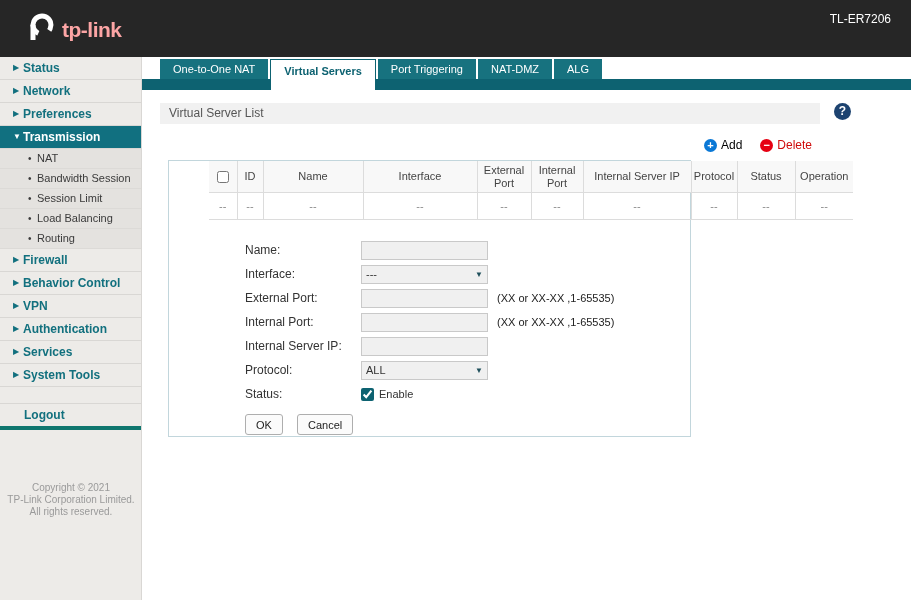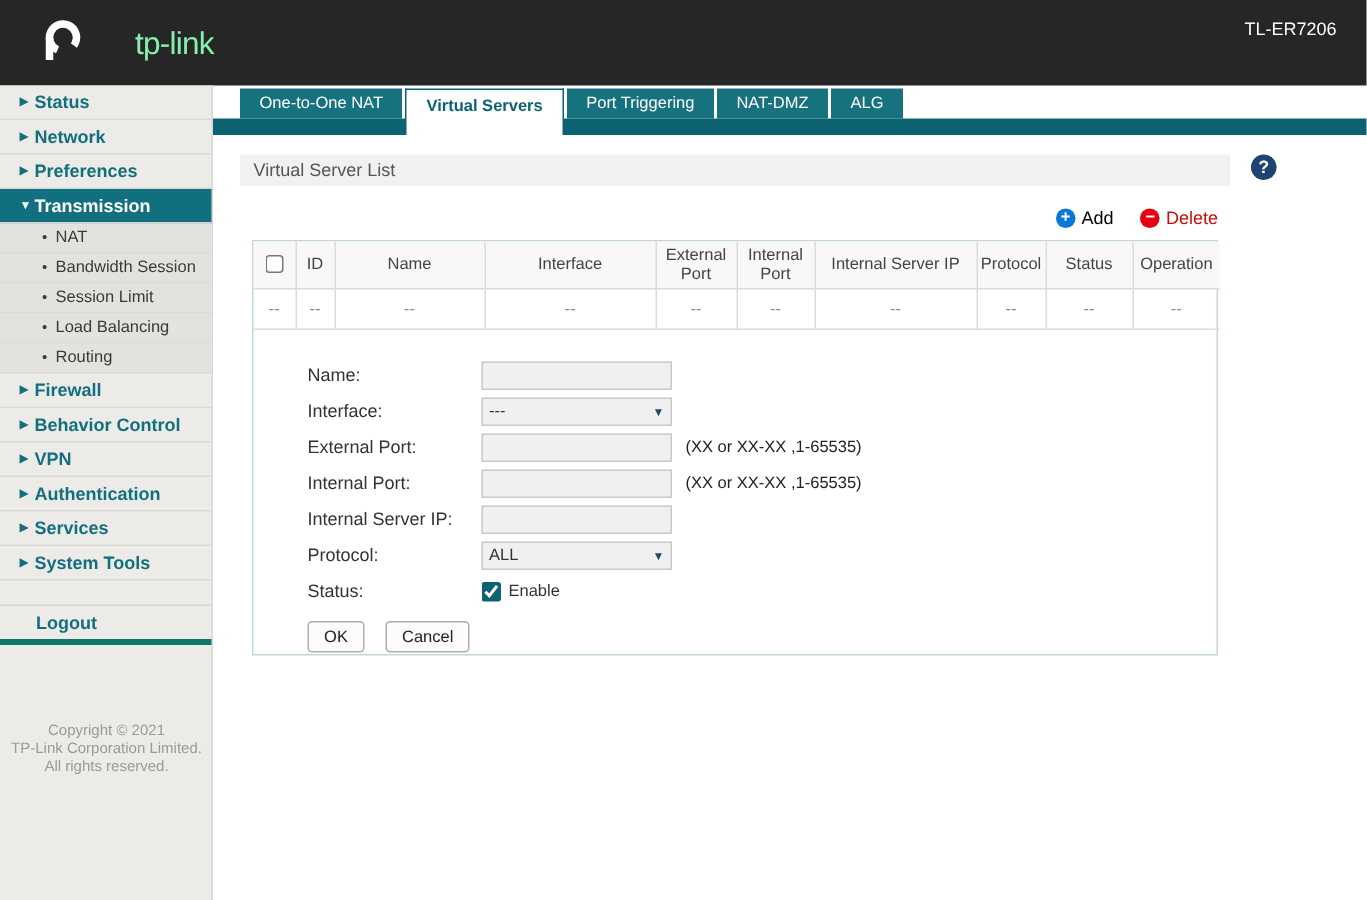--- a/index.html
+++ b/index.html
@@ -4,21 +4,21 @@
 <style>
   html,body{margin:0;padding:0;}
   body{
     width:911px;height:600px;position:relative;overflow:hidden;
     font-family:"Liberation Sans","DejaVu Sans",sans-serif;
     background:#ffffff;font-size:12px;color:#333;
   }
   
   .hdr{position:absolute;left:0;top:0;width:911px;height:57px;background:#262626;}
   .hdr-logo{position:absolute;left:26px;top:12px;display:flex;align-items:center;gap:6px;}
-  .hdr-logo .word{color:#86efac;font-size:21px;font-weight:normal;letter-spacing:-0.5px;margin-left:28px;}
+  .hdr-logo .word{color:#fca5a5;font-size:21px;font-weight:bold;letter-spacing:-0.5px;}
   .hdr-right{position:absolute;right:20px;top:10px;text-align:right;color:#fff;line-height:18px;font-size:12px;}
   
   .tabbar{position:absolute;left:142px;top:57px;right:0;height:33px;}
   .tabstrip{position:absolute;left:0;right:0;bottom:0;height:11px;background:#0d6271;}
   .tabs{position:absolute;left:18px;top:2px;height:31px;display:flex;align-items:flex-start;}
   .tab{height:20px;line-height:20px;padding:0 13px;background:#17727f;color:#fff;
        font-size:11px;margin-right:2px;cursor:pointer;position:relative;z-index:1;}
   .tab.active{height:31px;line-height:22px;background:#fff;color:#0d6271;font-weight:bold;
        border:1px solid #0d6271;border-bottom:none;box-sizing:border-box;z-index:2;}
   
@@ -48,22 +48,22 @@
   .actions{position:absolute;left:26px;top:48px;width:644px;display:flex;justify-content:flex-end;
        align-items:center;gap:18px;font-size:12px;}
   .act{display:flex;align-items:center;gap:4px;cursor:pointer;}
   .circle-ic{width:13px;height:13px;border-radius:50%;color:#fff;font-size:11px;font-weight:bold;
        line-height:13px;text-align:center;display:inline-block;}
   .ic-add{background:#0a78d6;}
   .ic-del{background:#e60012;}
   .act-add-label{color:#000000;}
   .act-del-label{color:#cf0a0a;}
   
-  .panel{position:absolute;left:26px;top:70px;width:644px;height:277px;
-       border:1px solid #c2d6dc;box-sizing:border-box;background:#fff;}
+  .panel{position:absolute;left:26px;top:70px;width:523px;height:277px;
+       border:1px solid #c2d6dc;box-sizing:border-box;background:#fff;padding-left:40px;}
   table.vs{border-collapse:collapse;width:100%;table-layout:fixed;}
   table.vs th{background:#f8f8f8;border:1px solid #dcdcdc;border-top:none;
        font-size:11px;font-weight:normal;color:#444;height:29px;line-height:13px;
        text-align:center;padding:1px 2px;}
   table.vs td{border:1px solid #dcdcdc;font-size:11px;color:#8a8a8a;height:26px;
        text-align:center;padding:0 2px;}
   table.vs th:first-child,table.vs td:first-child{border-left:none;}
   table.vs th:last-child,table.vs td:last-child{border-right:none;}
   table.vs input[type=checkbox]{width:12px;height:12px;margin:0;vertical-align:middle;accent-color:#0d6271;}
   

